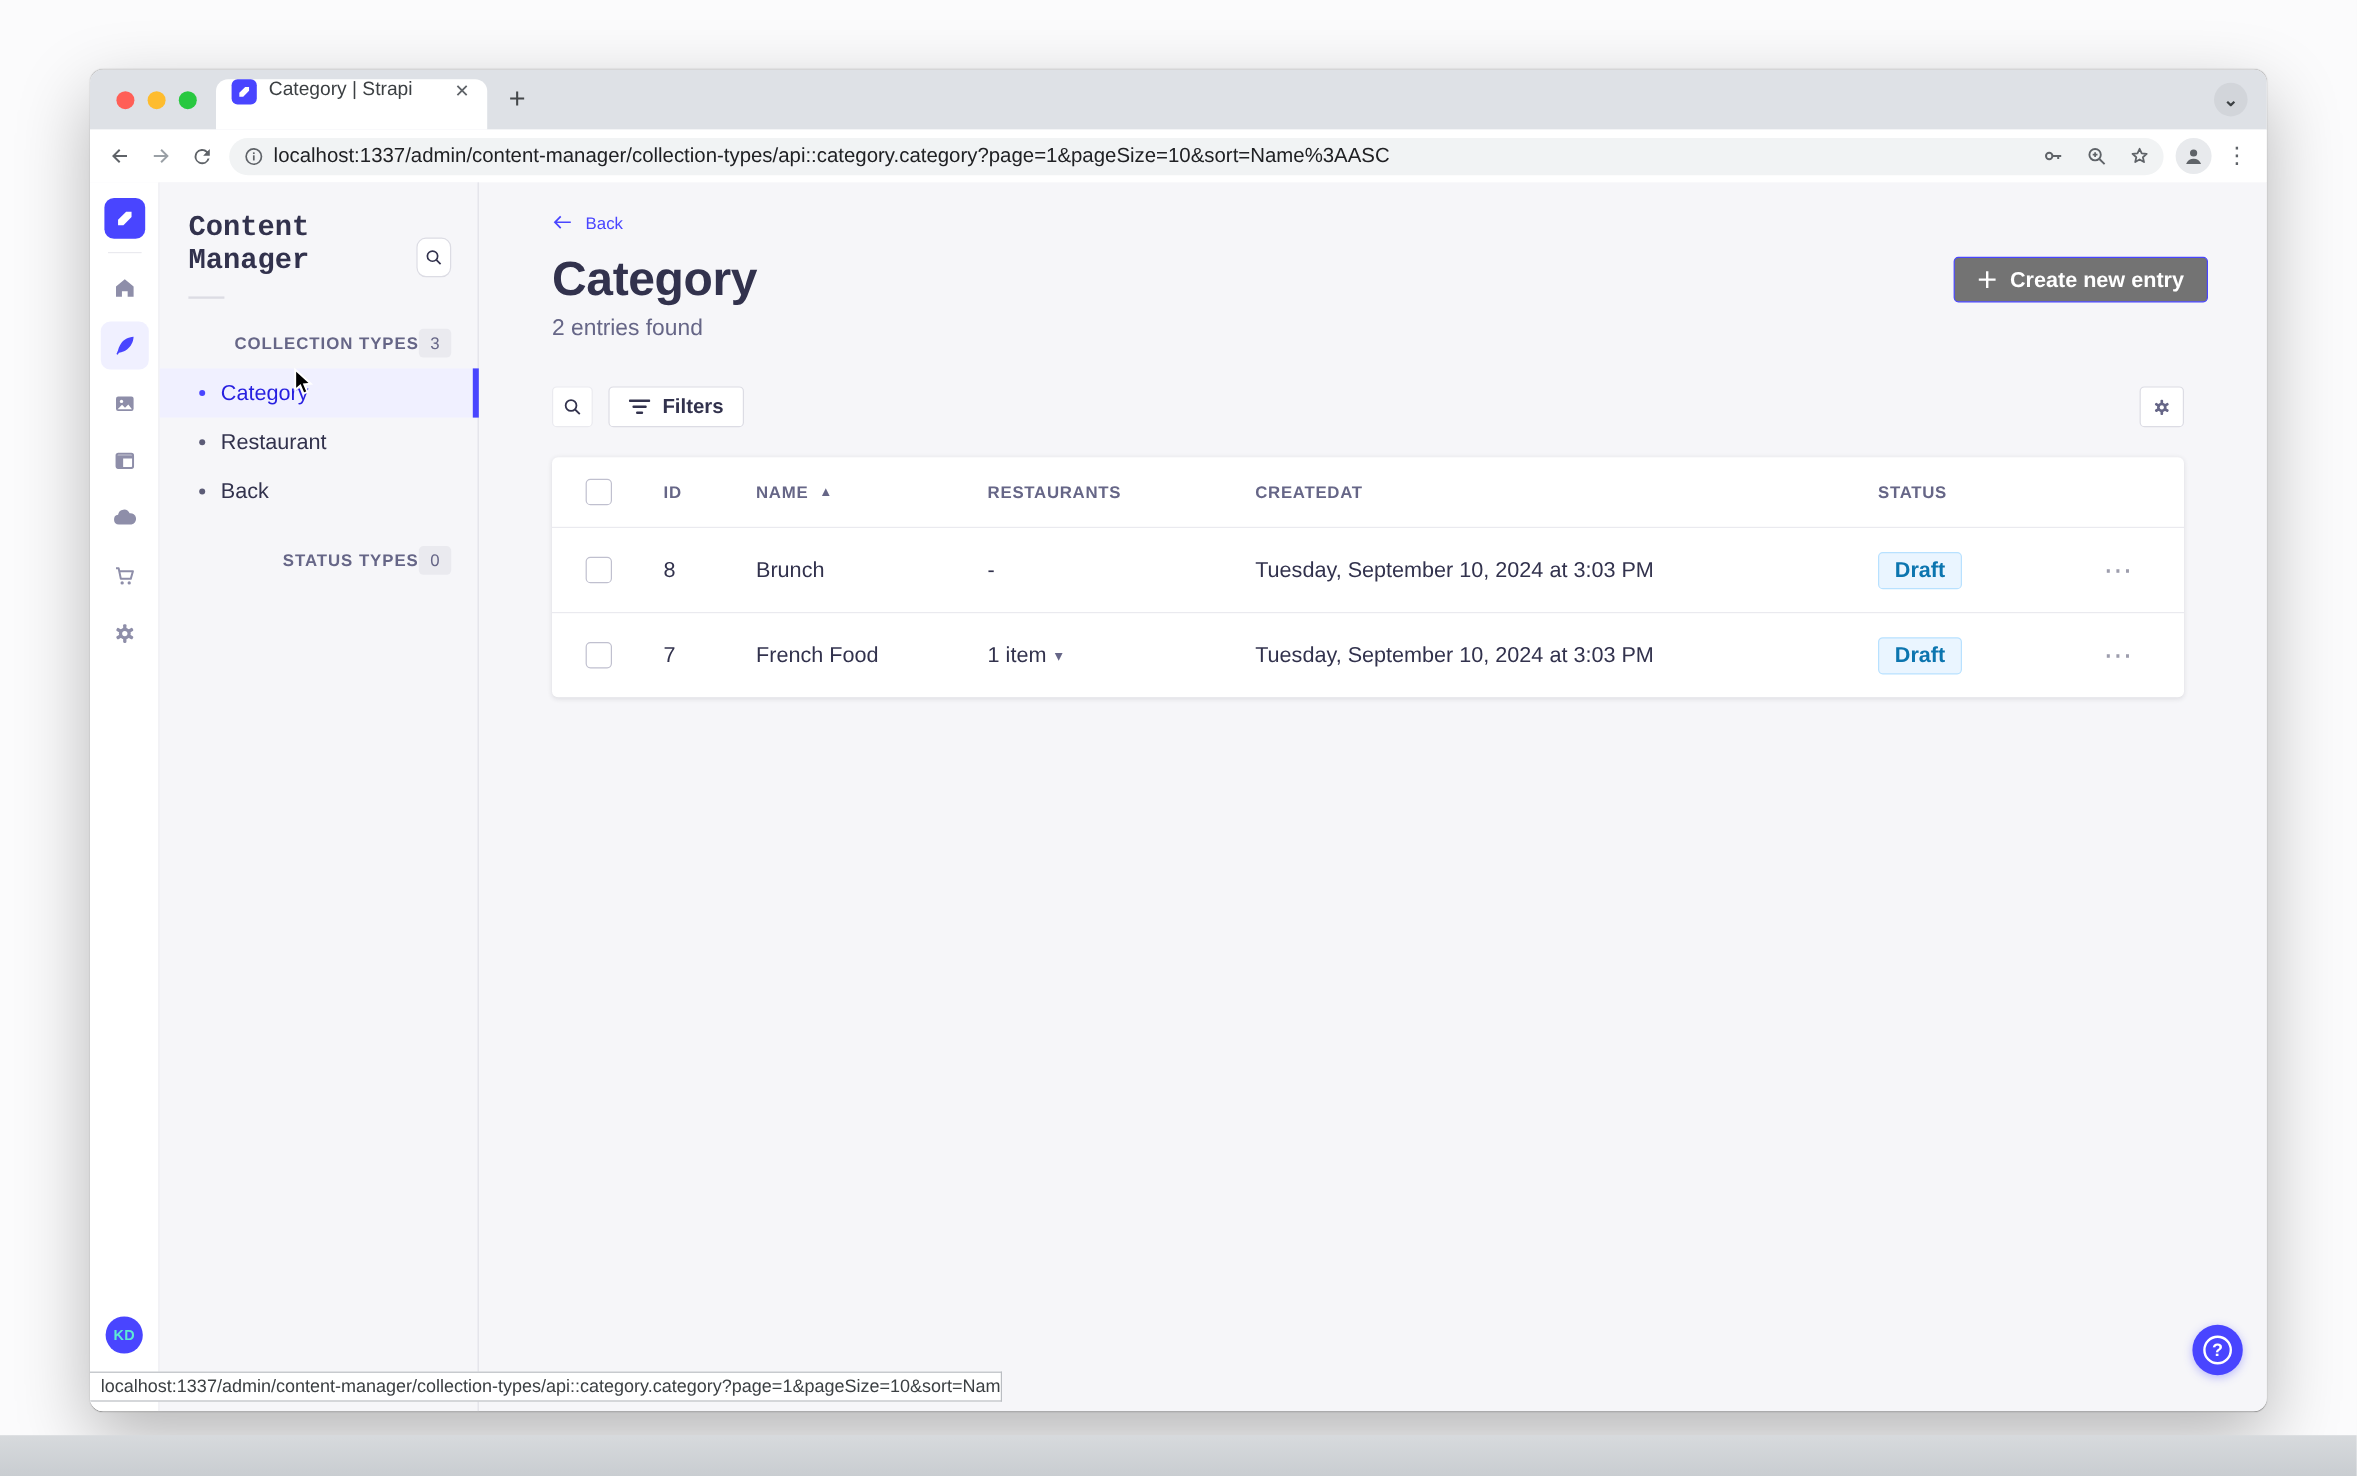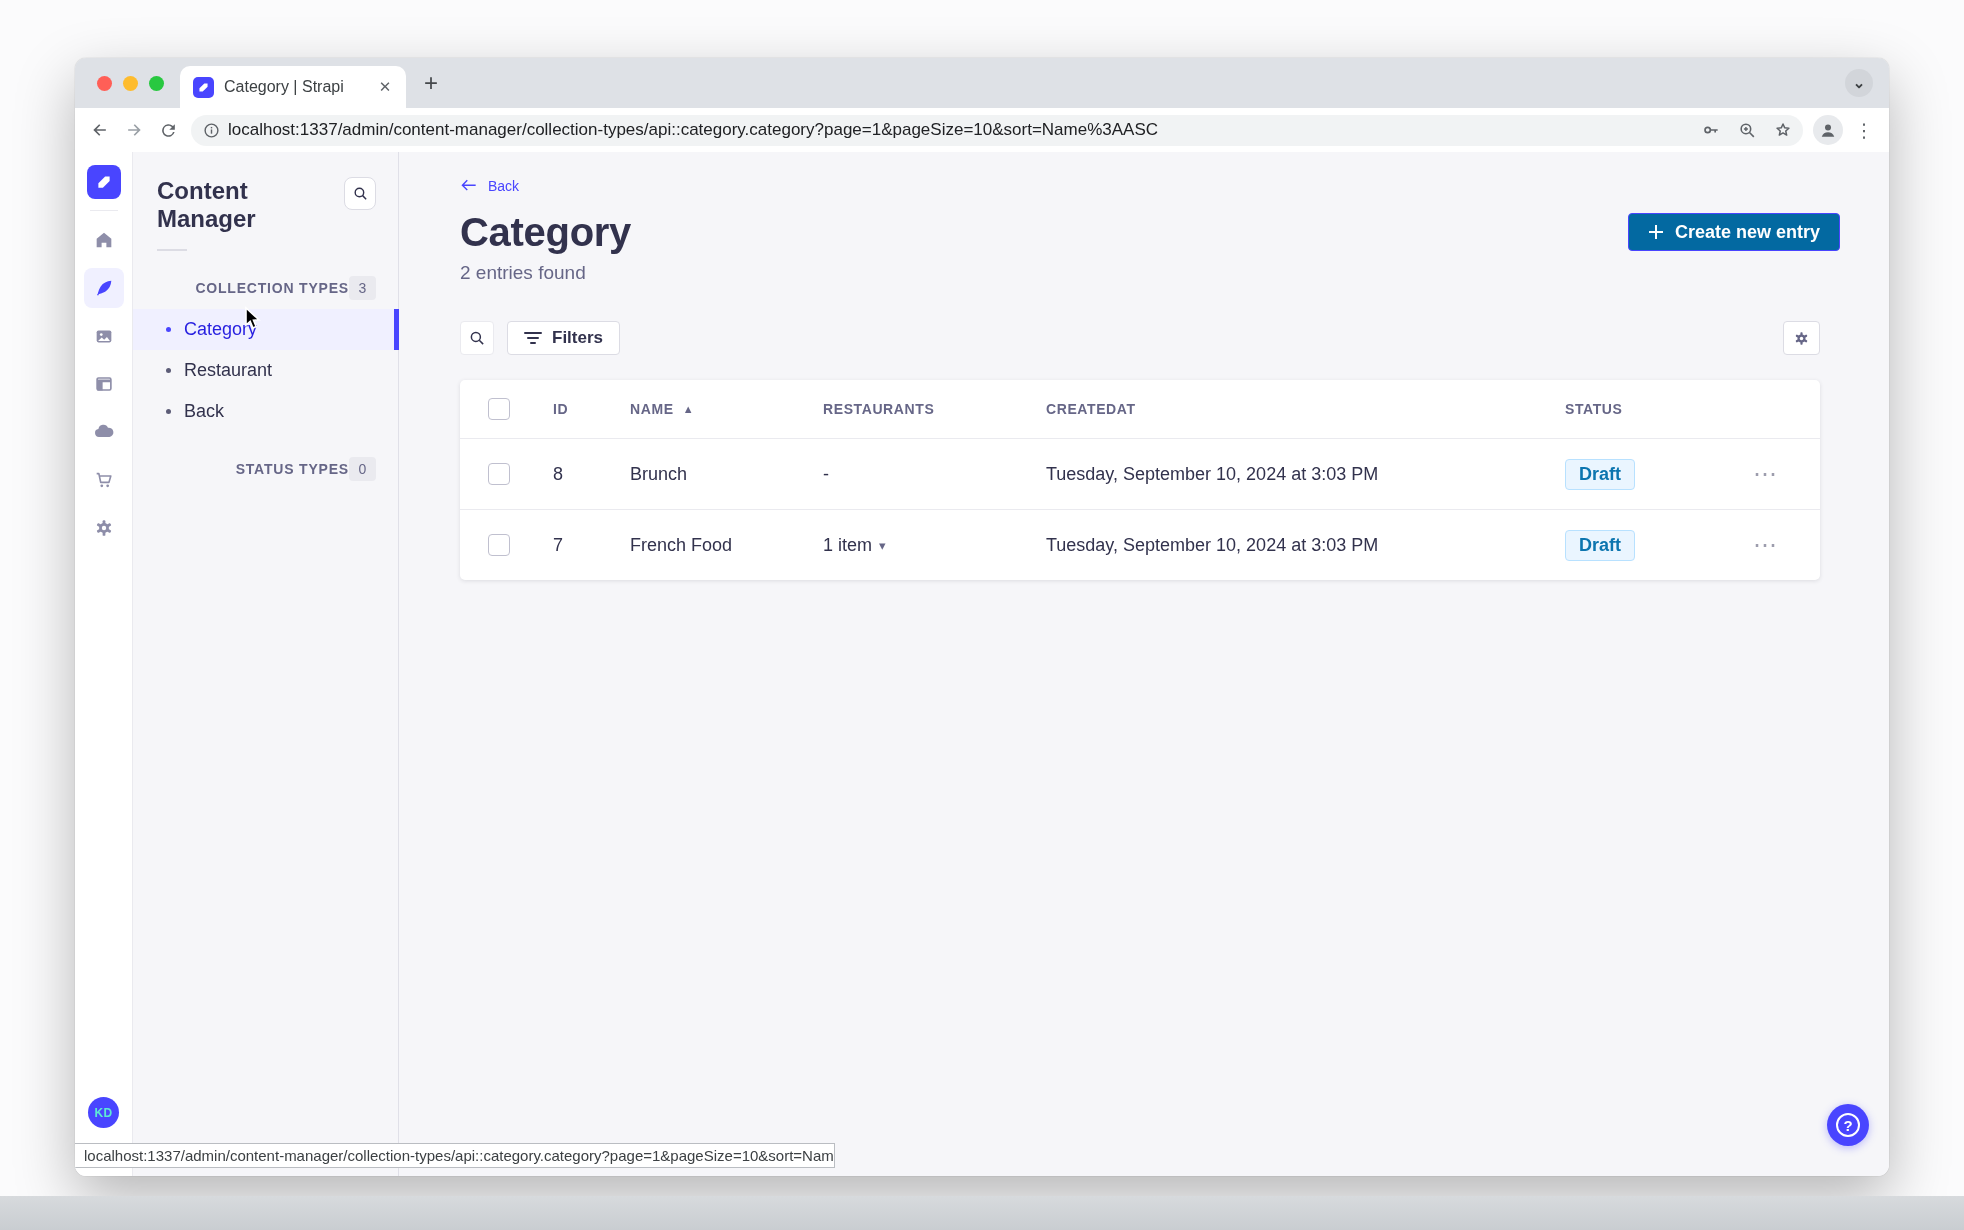--- a/index.html
+++ b/index.html
@@ -17,21 +17,21 @@
   .window { position:absolute; left:75px; top:58px; width:1814px; height:1118px;
     border-radius:11px; background:#fff; overflow:hidden;
     box-shadow:0 22px 60px rgba(0,0,0,.28), 0 0 1px rgba(0,0,0,.35);
     display:flex; flex-direction:column; }
 
   .tabstrip { height:50px; background:#dee1e6; display:flex; align-items:center; flex:none; }
   .lights { display:flex; gap:11px; padding:0 16px 0 22px; }
   .light { width:15px; height:15px; border-radius:50%; }
   .light.red{ background:#ff5f57; } .light.yellow{ background:#febc2e; } .light.green{ background:#28c840; }
   .tab { align-self:flex-end; height:42px; width:226px; background:#fff;
-    border-radius:10px 10px 0 0; display:flex; align-items:center; gap:10px; padding:0 10px 0 13px; }
+    border-radius:10px 10px 0 0; display:flex; gap:10px; padding:0 10px 0 13px; }
   .favicon { width:21px; height:21px; border-radius:5px; background:#4945ff; flex:none;
     display:grid; place-items:center; }
   .tab-title { flex:1; font-size:16px; color:#3c4043; white-space:nowrap; overflow:hidden; }
   .tab-close { font-size:15px; color:#5f6368; background:none; border:none; cursor:pointer;
     width:22px; height:22px; line-height:22px; text-align:center; border-radius:50%; }
   .newtab { background:none; border:none; font-size:24px; color:#45484b; margin-left:10px;
     width:30px; height:30px; line-height:28px; cursor:pointer; }
   .strip-spacer { flex:1; }
   .tab-chevron { background:#d2d5da; border:none; width:28px; height:28px; border-radius:50%;
     margin-right:16px; font-size:15px; font-weight:700; color:#3c4043; cursor:pointer; }
@@ -60,22 +60,22 @@
   .rail-divider { width:28px; height:1px; background:#eaeaef; margin:11px 0 9px; }
   .rail-btn { width:40px; height:40px; border:none; background:none; border-radius:8px;
     display:grid; place-items:center; margin-bottom:8px; cursor:pointer; color:#8e8ea9; }
   .rail-btn.active { background:#f0f0ff; color:#4945ff; }
   .rail-user { margin-top:auto; margin-bottom:48px; width:31px; height:31px; border-radius:50%;
     background:#4945ff; color:#5eead4; font-size:12px; font-weight:700; border:none;
     display:grid; place-items:center; cursor:pointer; letter-spacing:.3px; }
 
   .subnav { width:266px; background:#f6f6f9; border-right:1px solid #e0e0e8; flex:none;
     display:flex; flex-direction:column; position:relative; }
-  .subnav-head { display:flex; align-items:flex-start; justify-content:space-between;
-    padding:25px 22px 16px 24px; }
+  .subnav-head { display:flex; align-items:flex-end; justify-content:space-between;
+    padding:25px 22px 16px 24px;font-family:Liberation Mono, monospace; }
   .subnav-title { font-size:24px; font-weight:700; color:#32324d; }
   .subnav-search { width:33px; height:33px; background:#fff; border:1px solid #dcdce4;
     border-radius:8px; display:grid; place-items:center; cursor:pointer; color:#32324d; }
   .subnav-divider { width:30px; height:2px; background:#dcdce4; margin:0 0 16px 24px; }
   .section-row { display:flex; align-items:center; justify-content:flex-end;
     padding:9px 22px 9px 24px; }
   .section-label { font-size:14px; font-weight:700; color:#666687; letter-spacing:.8px; }
   .count-badge { min-width:27px; height:24px; padding:0 7px; background:#eaeaef; border-radius:4px;
     color:#666687; font-size:14px; display:grid; place-items:center; }
   .nav-item { height:41px; display:flex; align-items:center; gap:13px; padding-left:33px;
@@ -85,21 +85,21 @@
   .nav-item.active .bullet { background:#4945ff; }
   .nav-item.active::after { content:''; position:absolute; right:-1px; top:0; bottom:0;
     width:5px; background:#4945ff; }
   .single-gap { margin-top:16px; }
 
   .content { flex:1; padding:26px 69px 0 61px; min-width:0; }
   .back-link { display:inline-flex; align-items:center; gap:9px; color:#4945ff;
     font-size:14px; cursor:pointer; text-decoration:none; }
   .title-row { display:flex; align-items:flex-start; justify-content:space-between; margin-top:12px; }
   .page-title { font-size:40px; font-weight:700; color:#32324d; letter-spacing:-.3px; }
-  .create-btn { height:38px; padding:12px 19px; background:#0369a1; border:1px solid #4945ff;
+  .create-btn { height:38px; padding:12px 19px; background:#737373; border:1px solid #4945ff;
     border-radius:4px; color:#fff; font-size:18px; font-weight:600; display:inline-flex;
     align-items:center; gap:11px; cursor:pointer; margin:3px -20px 0 0;
     font-family:"Liberation Sans", sans-serif; }
   .subtitle { font-size:19px; color:#666687; margin-top:7px; }
 
   .filter-row { display:flex; align-items:center; gap:13px; margin-top:37px; }
   .ghost-btn { width:34px; height:34px; background:#fff; border:1px solid #eaeaef;
     border-radius:4px; display:grid; place-items:center; cursor:pointer; color:#32324d; }
   .filters-btn { height:34px; padding:0 16px; background:#fff; border:1px solid #dcdce4;
     border-radius:4px; display:inline-flex; align-items:center; gap:10px; font-size:17px;

